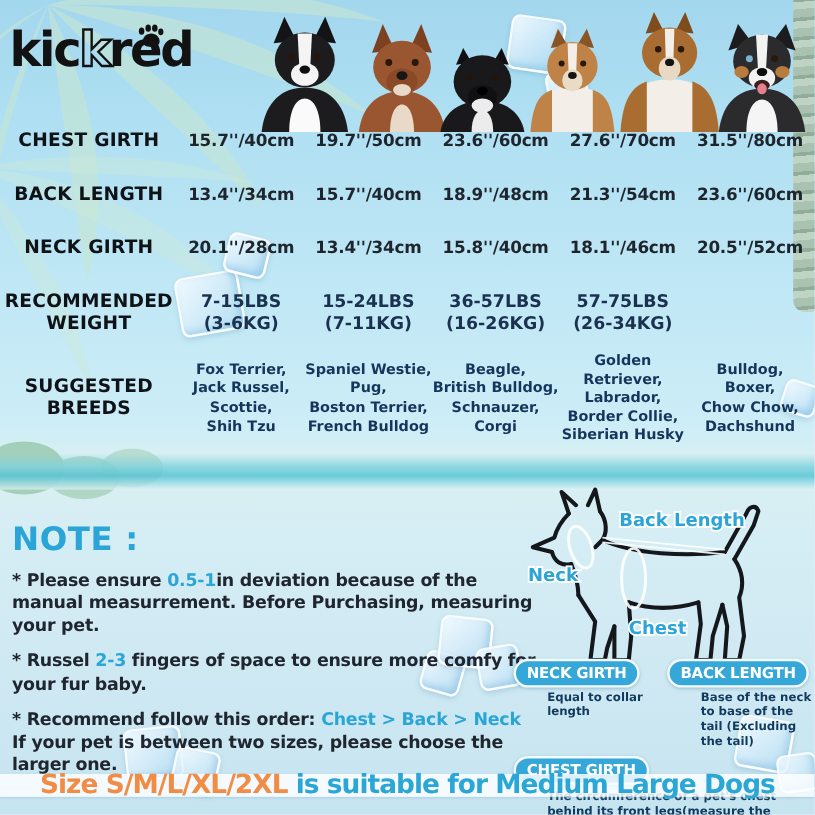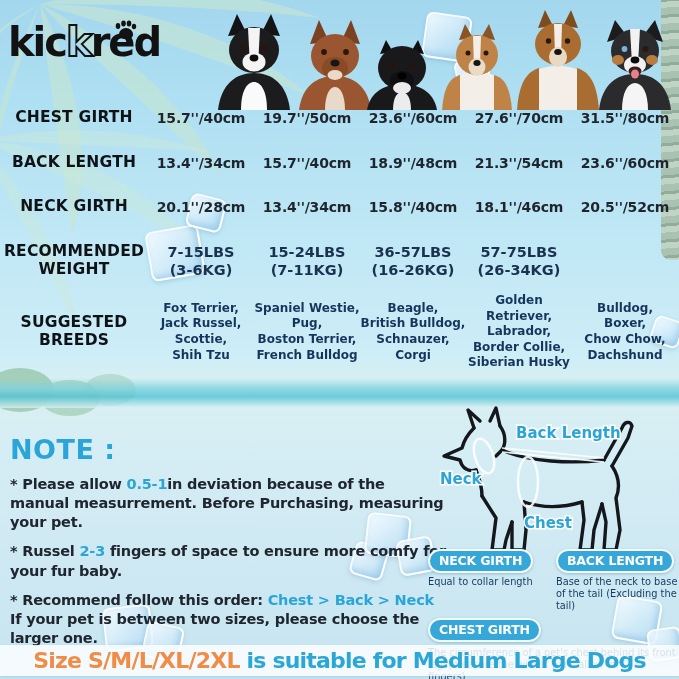--- a/index.html
+++ b/index.html
@@ -60,26 +60,26 @@
   .dlabel{font-weight:800;font-size:15px;fill:#2ba5d8;paint-order:stroke;stroke:#ffffff;stroke-width:3px;}
   
   .mi{position:absolute;left:428px;top:549px;width:250px;}
   .mi-row{display:flex;gap:8px;}
   .mi-col1{width:120px;} .mi-col2{flex:1;}
   .pill{
     display:inline-block;background:#35a7d9;color:#fff;font-weight:900;font-size:12.5px;
     padding:2px 9px 3px;border-radius:12px;border:2px solid rgba(255,255,255,.95);
     box-shadow:0 1px 3px rgba(20,90,130,.3);letter-spacing:-.2px;margin-bottom:3px;
   }
-  .mi-desc{font-size:9.8px;font-weight:400;color:#123a5e;line-height:1.25;}
+  .mi-desc{font-size:9.8px;font-weight:700;color:#123a5e;line-height:1.25;margin-left:28px;}
   .mi-chest{margin-top:5px;}
   .mi-chest .mi-desc{margin-top:2px;}
   
   .banner{
-    position:absolute;left:0;top:645px;width:679px;height:31px;
+    position:absolute;left:0;top:645px;width:679px;height:19px;
     background:rgba(252,254,255,.85);display:flex;align-items:center;justify-content:center;
     box-shadow:0 1px 2px rgba(130,180,210,.4);
   }
   .banner span{font-size:22px;font-weight:900;letter-spacing:-.8px;white-space:pre;}
   .bn-orange{color:#f08c46;} .bn-cyan{color:#2aa7d6;}
 </style>
 </head>
 <body>
 
 <div class="stage">
@@ -284,21 +284,21 @@
 Siberian Husky</div>
       <div class="cell br">Bulldog,
 Boxer,
 Chow Chow,
 Dachshund</div>
     </div>
   </div>
 
   <div class="note">
     <h2 class="note-title">NOTE :</h2>
-    <p><span>* Please allow </span><span class="acc">0.5-1</span><span>in deviation because of the manual measurrement. Before Purchasing, measuring your pet.</span></p>
+    <p><span>* Please ensure </span><span class="acc">0.5-1</span><span>in deviation because of the manual measurrement. Before Purchasing, measuring your pet.</span></p>
     <p><span>* Russel </span><span class="acc">2-3</span><span> fingers of space to ensure more comfy for your fur baby.</span></p>
     <p><span>* Recommend follow this order: </span><span class="acc">Chest &gt; Back &gt; Neck</span><span> If your pet is between two sizes, please choose the larger one.</span></p>
   </div>
 
   <svg class="diagram" width="246" height="150" viewBox="0 0 246 150">
     <g fill="none" stroke="#14181d" stroke-width="3.4" stroke-linejoin="round" stroke-linecap="round">
       <path d="M42,24 L36,6 L48,17 M58,17 L64,4 L68,22"></path>
       <path d="M42,24 C36,30 32,36 30,44 L12,52 L28,56 C30,64 36,68 44,66"></path>
       <path d="M68,22 C74,30 74,40 70,46 L64,52"></path>
       <path d="M44,66 C48,76 50,84 50,92"></path>

